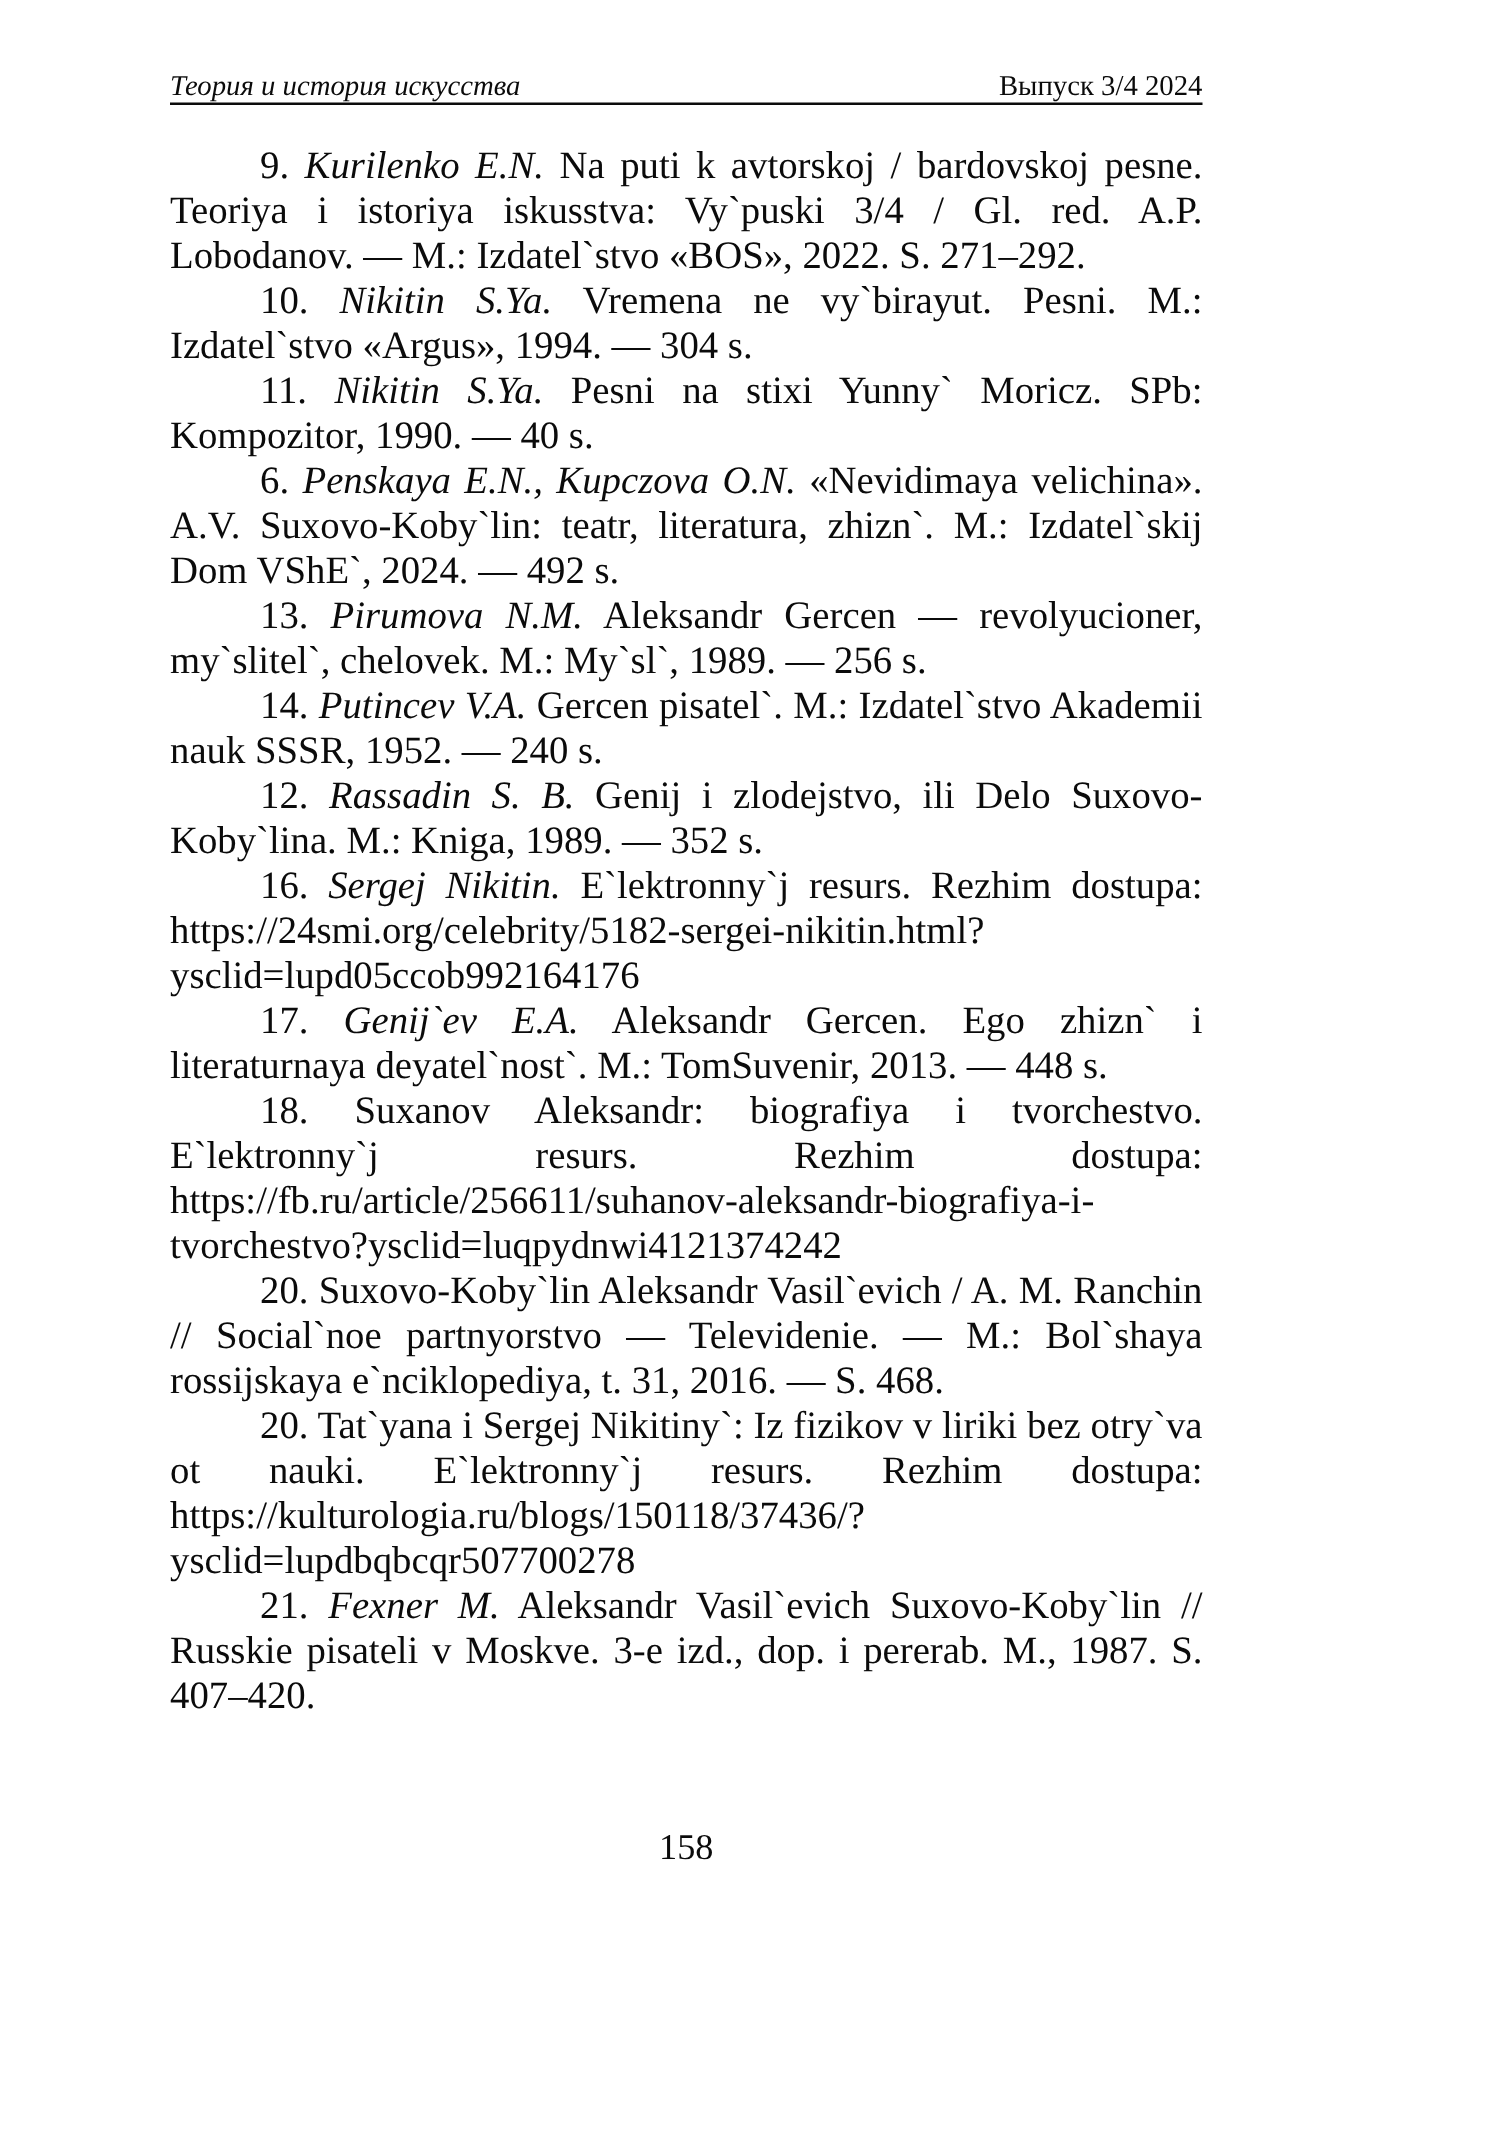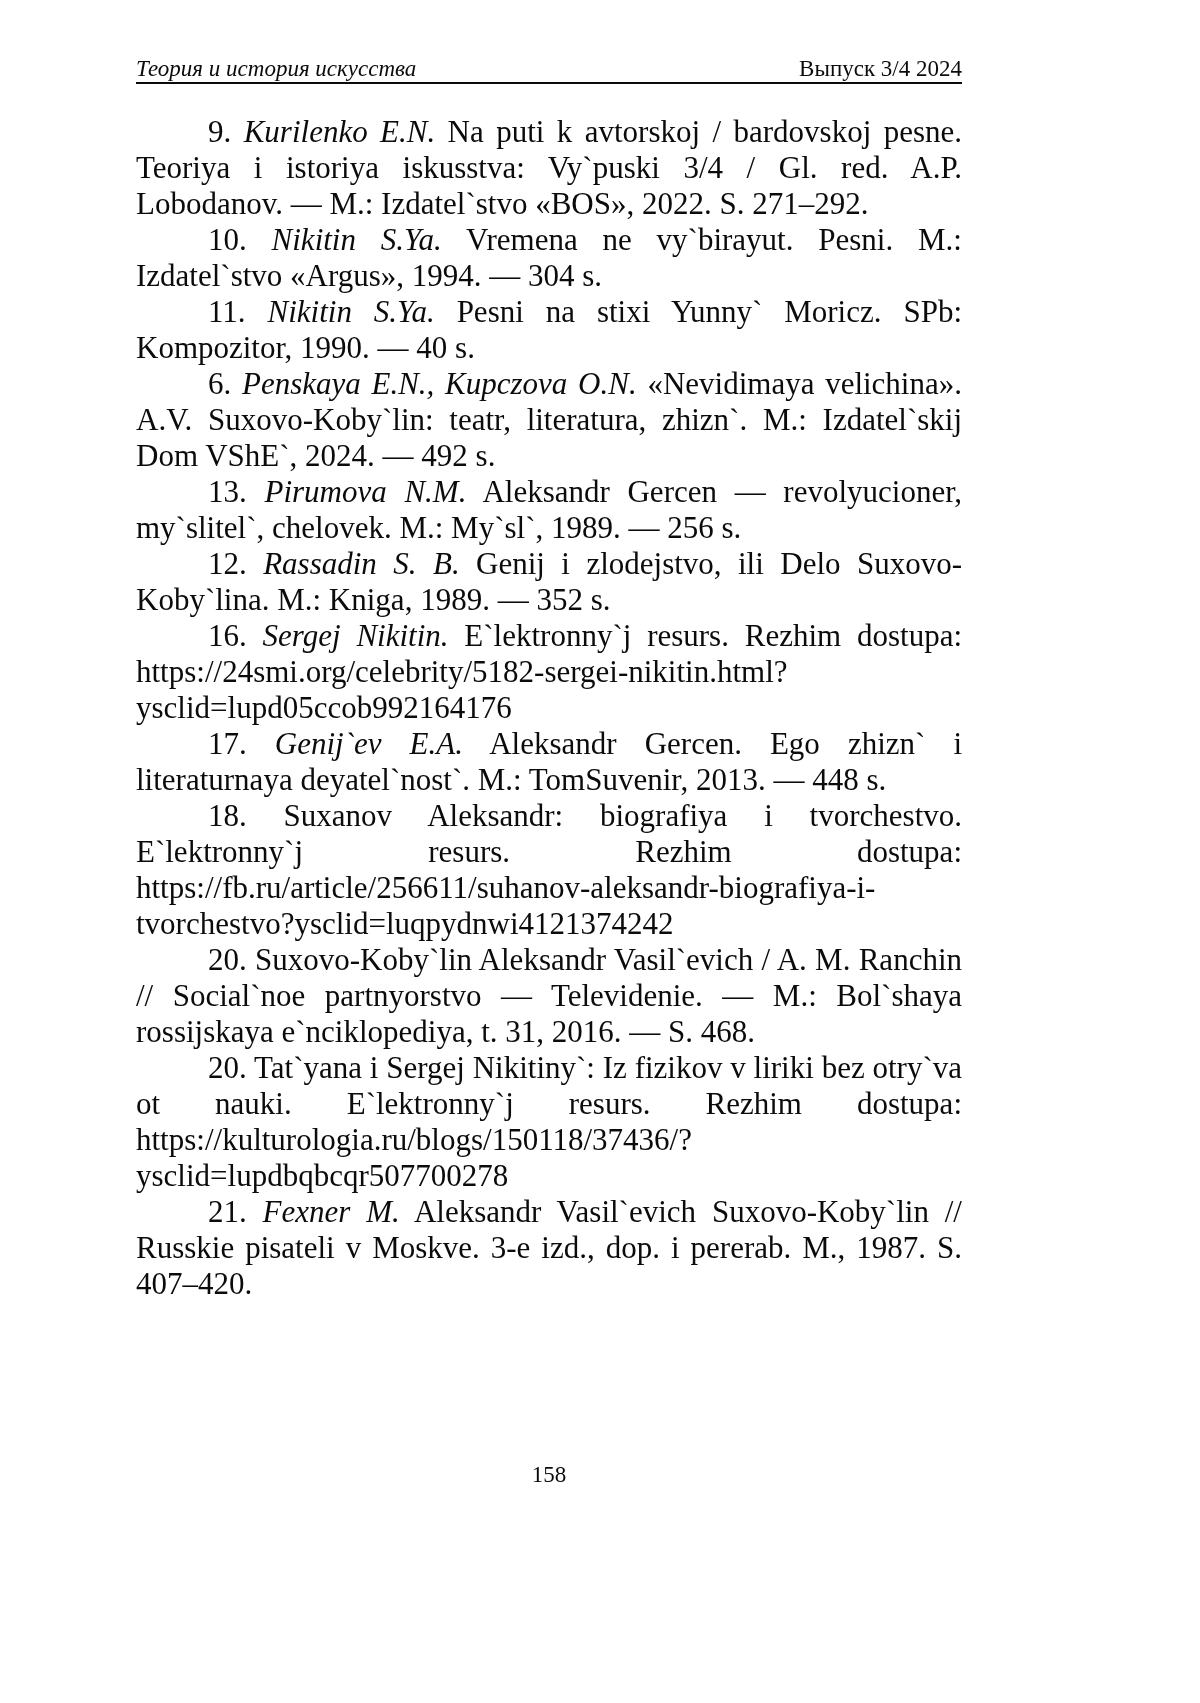--- a/index.html
+++ b/index.html
@@ -55,40 +55,41 @@
   }
   .italic {
     font-style: italic;
   }
   .pagenum {
     position: absolute;
     top: 1462px;
     left: 136px;
     width: 826px;
     text-align: center;
-    font-size: 23px;
+    font-size: 29px;
   }
 </style>
 </head>
 <body>
 
 <div class="page">
   <div class="content">
 
     <div class="header">
       <span class="header-left">Теория и история искусства</span>
       <span class="header-right">Выпуск 3/4 2024</span>
     </div>
 
     <div class="refs">
       <p class="ref"><span>9. </span><span class="italic">Kurilenko E.N.</span><span> Na puti k avtorskoj / bardovskoj pesne. Teoriya i istoriya iskusstva: Vy`puski 3/4 / Gl. red. A.P. Lobodanov. — M.: Izdatel`stvo «BOS», 2022. S. 271–292.</span></p>
       <p class="ref"><span>10. </span><span class="italic">Nikitin S.Ya.</span><span> Vremena ne vy`birayut. Pesni. M.: Izdatel`stvo «Argus», 1994. — 304 s.</span></p>
       <p class="ref"><span>11. </span><span class="italic">Nikitin S.Ya.</span><span> Pesni na stixi Yunny` Moricz. SPb: Kompozitor, 1990. — 40 s.</span></p>
       <p class="ref"><span>6. </span><span class="italic">Penskaya E.N., Kupczova O.N.</span><span> «Nevidimaya velichina». A.V. Suxovo-Koby`lin: teatr, literatura, zhizn`. M.: Izdatel`skij Dom VShE`, 2024. — 492 s.</span></p>
       <p class="ref"><span>13. </span><span class="italic">Pirumova N.M.</span><span> Aleksandr Gercen — revolyucioner, my`slitel`, chelovek. M.: My`sl`, 1989. — 256 s.</span></p>
+      <p class="ref"><span>14. </span><span class="italic">Putincev V.A.</span><span> Gercen pisatel`. M.: Izdatel`stvo Akademii nauk SSSR, 1952. — 240 s.</span></p>
       <p class="ref"><span>12. </span><span class="italic">Rassadin S. B.</span><span> Genij i zlodejstvo, ili Delo Suxovo-Koby`lina. M.: Kniga, 1989. — 352 s.</span></p>
       <p class="ref"><span>16. </span><span class="italic">Sergej Nikitin.</span><span> E`lektronny`j resurs. Rezhim dostupa: https://24smi.org/celebrity/5182-sergei-nikitin.html?ysclid=lupd05ccob992164176</span></p>
       <p class="ref"><span>17. </span><span class="italic">Genij`ev E.A.</span><span> Aleksandr Gercen. Ego zhizn` i literaturnaya deyatel`nost`. M.: TomSuvenir, 2013. — 448 s.</span></p>
       <p class="ref"><span>18. </span><span class="italic"></span><span>Suxanov Aleksandr: biografiya i tvorchestvo. E`lektronny`j resurs. Rezhim dostupa: https://fb.ru/article/256611/suhanov-aleksandr-biografiya-i-tvorchestvo?ysclid=luqpydnwi4121374242</span></p>
       <p class="ref"><span>20. </span><span class="italic"></span><span>Suxovo-Koby`lin Aleksandr Vasil`evich / A. M. Ranchin // Social`noe partnyorstvo — Televidenie. — M.: Bol`shaya rossijskaya e`nciklopediya, t. 31, 2016. — S. 468.</span></p>
       <p class="ref"><span>20. </span><span class="italic"></span><span>Tat`yana i Sergej Nikitiny`: Iz fizikov v liriki bez otry`va ot nauki. E`lektronny`j resurs. Rezhim dostupa: https://kulturologia.ru/blogs/150118/37436/?ysclid=lupdbqbcqr507700278</span></p>
       <p class="ref"><span>21. </span><span class="italic">Fexner M.</span><span> Aleksandr Vasil`evich Suxovo-Koby`lin // Russkie pisateli v Moskve. 3-e izd., dop. i pererab. M., 1987. S. 407–420.</span></p>
     </div>
 
   </div>

